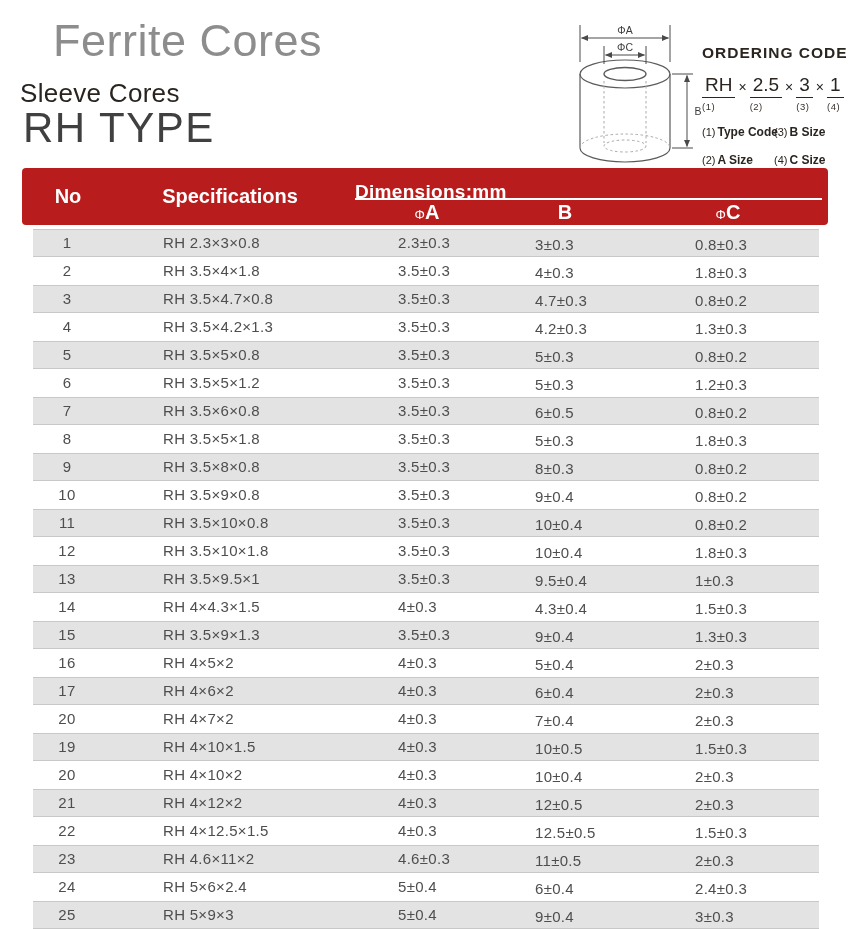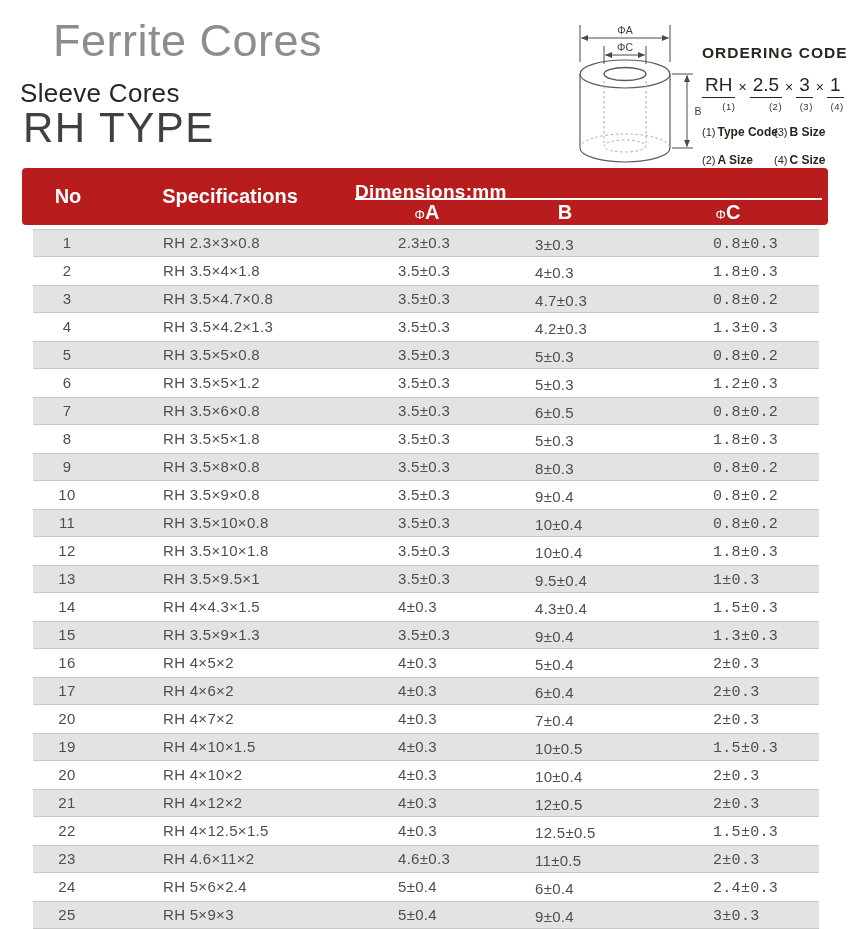--- a/index.html
+++ b/index.html
@@ -15,21 +15,21 @@
   .type-heading{left:23px;top:107px;font-size:42px;color:#404040;line-height:1.0;letter-spacing:1.5px;}
 
   
   .core-diagram{left:560px;top:8px;width:145px;height:158px;}
   .core-diagram .dimtxt{font-size:10.5px;fill:#3d3d3d;font-family:"Liberation Sans",sans-serif;}
 
   
   .ordering{left:702px;top:44px;width:145px;color:#2b2520;}
   .oc-heading{font-size:15.5px;font-weight:700;letter-spacing:1px;white-space:nowrap;}
   .oc-code{display:flex;align-items:flex-start;margin-top:13px;}
-  .oc-part{display:flex;flex-direction:column;align-items:flex-end;}
+  .oc-part{display:flex;flex-direction:column;align-items:flex-start;}
   .oc-val{font-size:19px;line-height:1.05;border-bottom:1.5px solid #2b2520;padding:0 3px 2px 3px;}
   .oc-idx{font-size:9.5px;margin-top:3px;color:#39322c;letter-spacing:0.5px;}
   .oc-times{font-size:14px;margin:3px 3px 0 3px;line-height:1.4;}
   .oc-legend{display:grid;grid-template-columns:72px auto;row-gap:14px;margin-top:13px;}
   .lg-item{white-space:nowrap;font-size:12px;font-weight:700;}
   .lg-num{font-weight:400;font-size:11px;margin-right:2px;}
 
   
   .thead{left:22px;top:168px;width:806px;height:57px;background:#b91c1c;border-radius:4px;color:#fff;}
   .th-no{left:12px;width:68px;top:0;height:57px;line-height:57px;text-align:center;font-size:20px;font-weight:700;}
@@ -44,21 +44,21 @@
 
   
   .tbody{left:33px;top:229px;width:786px;}
   .trow{position:relative;height:28px;font-size:15px;color:#4e4e4e;letter-spacing:0.3px;}
   .trow.odd{background:#e3e3e3;box-shadow:inset 0 1px 0 #c8c8c8, inset 0 -1px 0 #c8c8c8;}
   .cell{position:absolute;top:0;line-height:28px;white-space:nowrap;}
   .c-no{left:0;width:68px;text-align:center;}
   .c-spec{left:130px;}
   .c-a{left:365px;}
   .c-b{left:502px;top:2px;}
-  .c-c{left:680px;top:2px;font-family:Liberation Mono, monospace;}
+  .c-c{left:662px;top:2px;}
 </style>
 </head>
 <body>
 
 <div class="abs main-title">Ferrite Cores</div>
 <div class="abs subtitle">Sleeve Cores</div>
 <div class="abs type-heading">RH TYPE</div>
 
 <svg class="abs core-diagram" viewBox="0 0 145 158" xmlns="http://www.w3.org/2000/svg">
   <defs>

